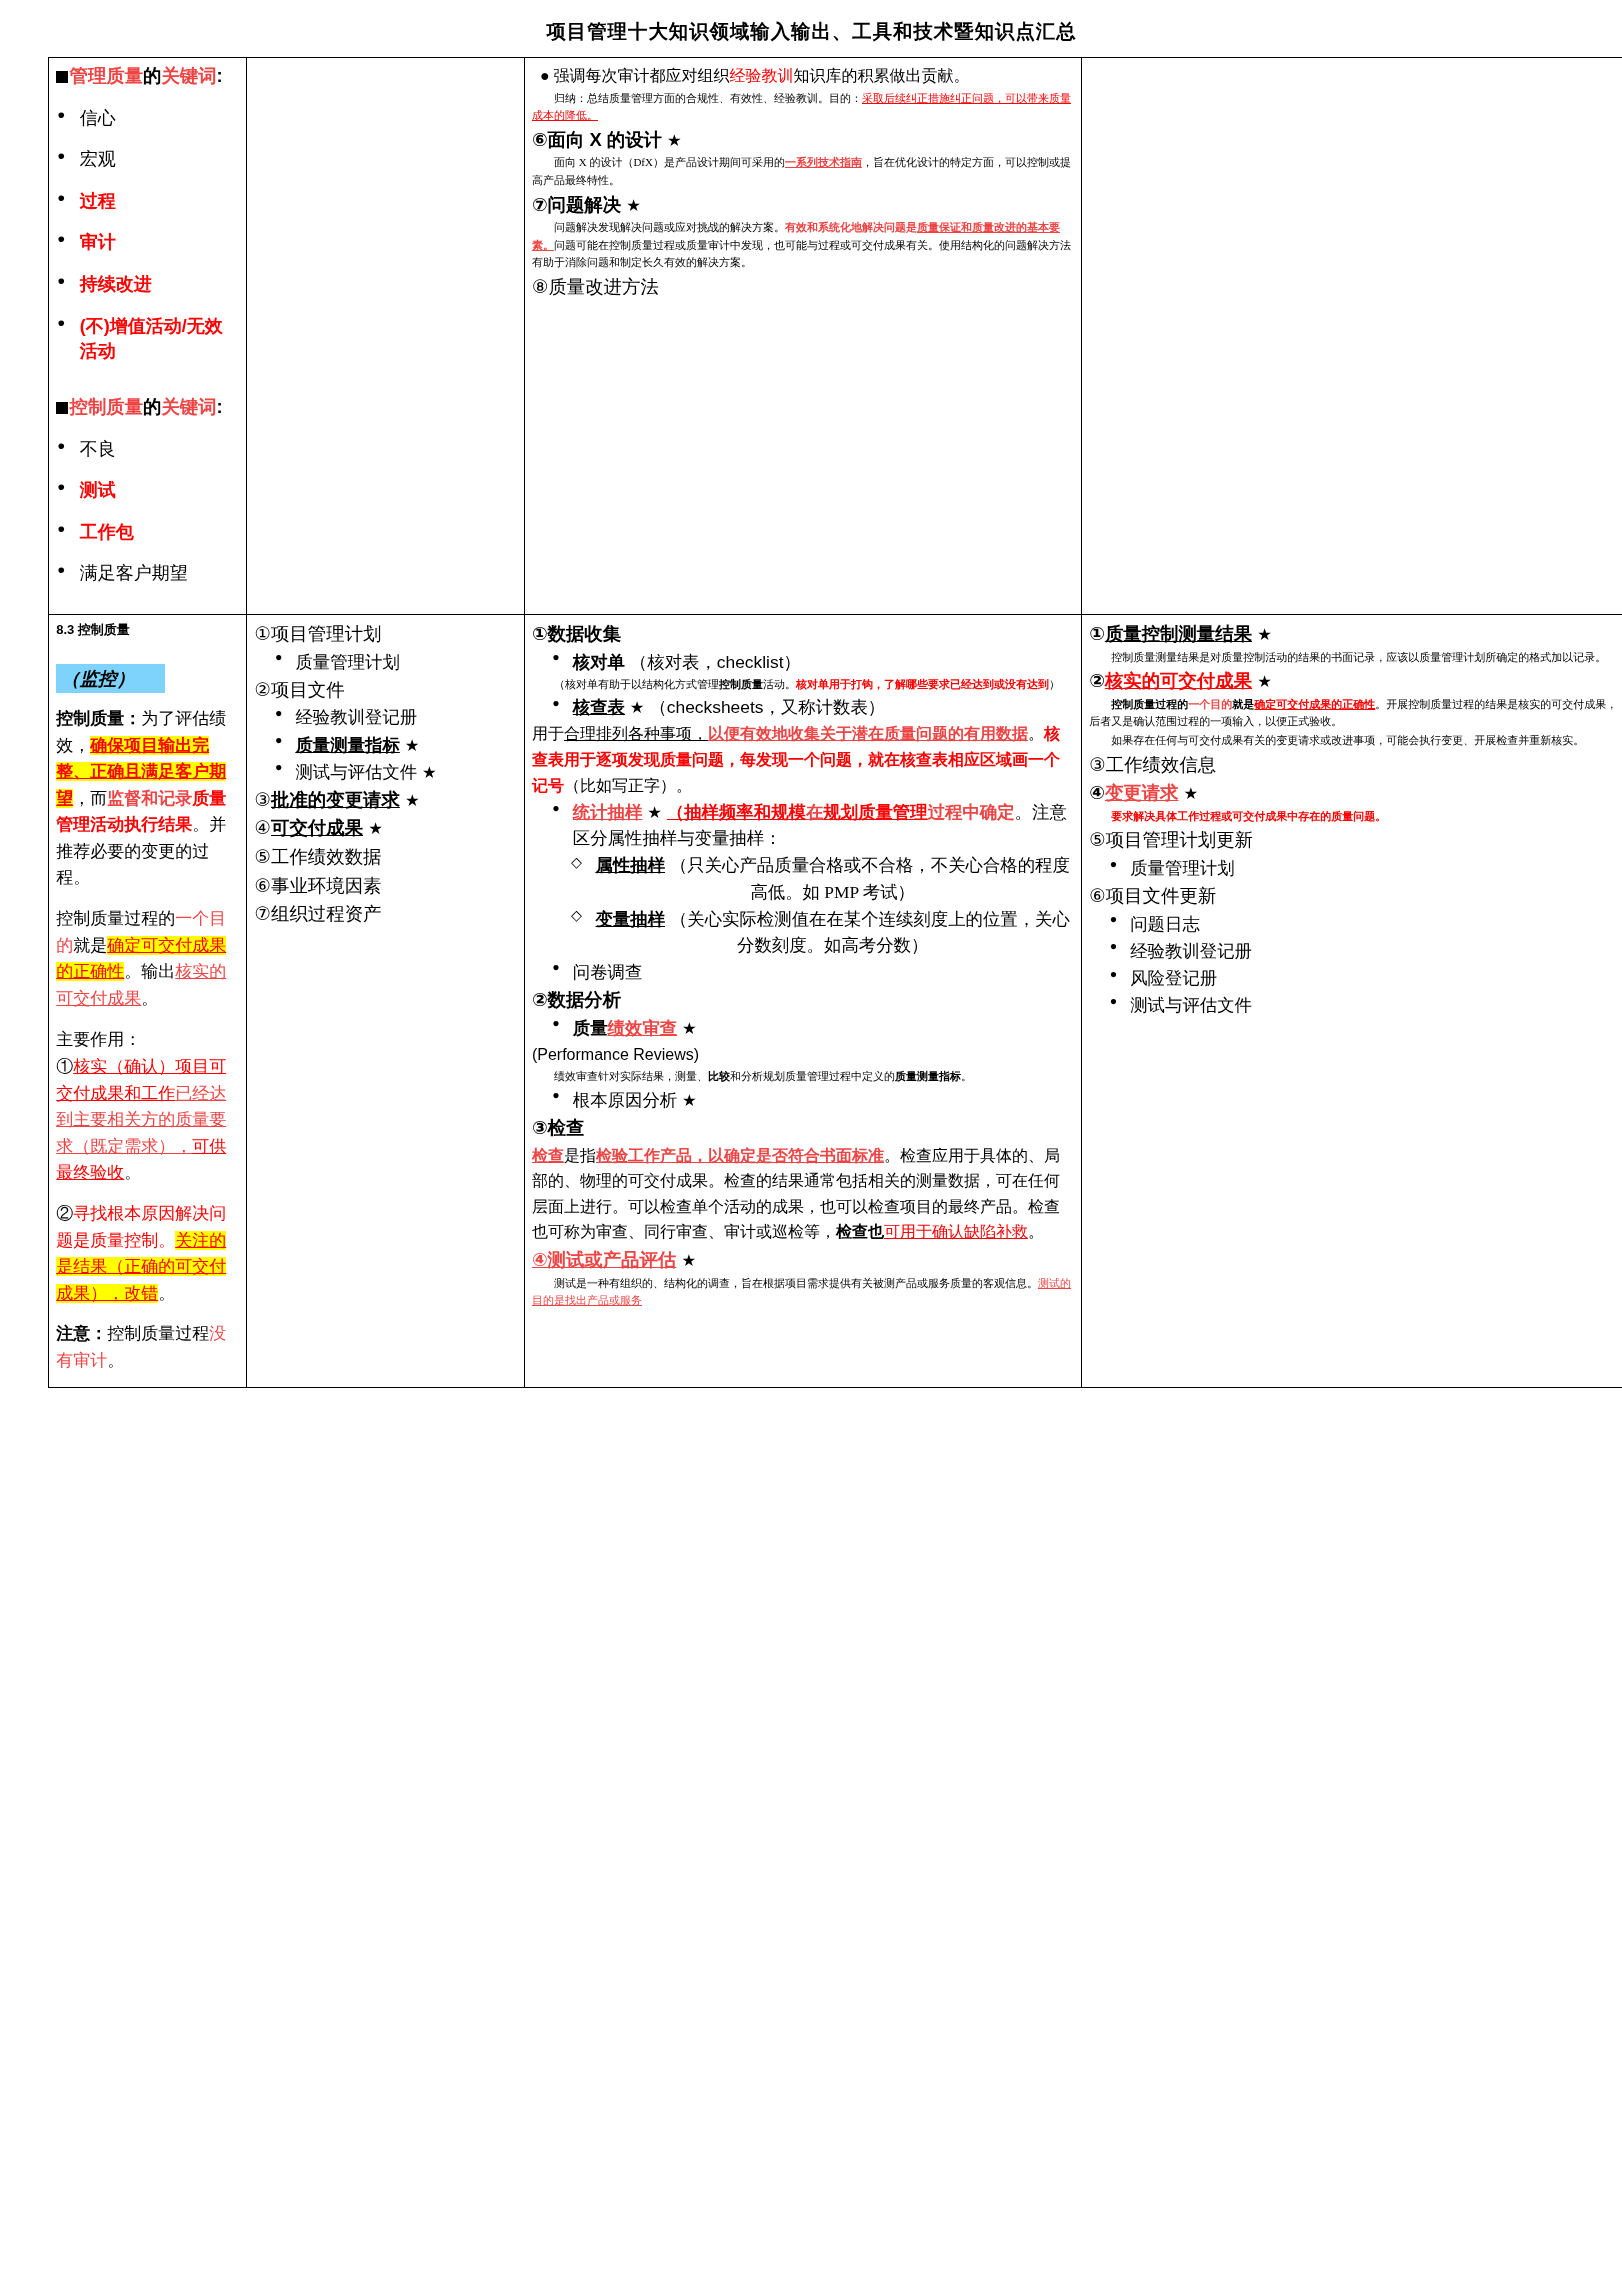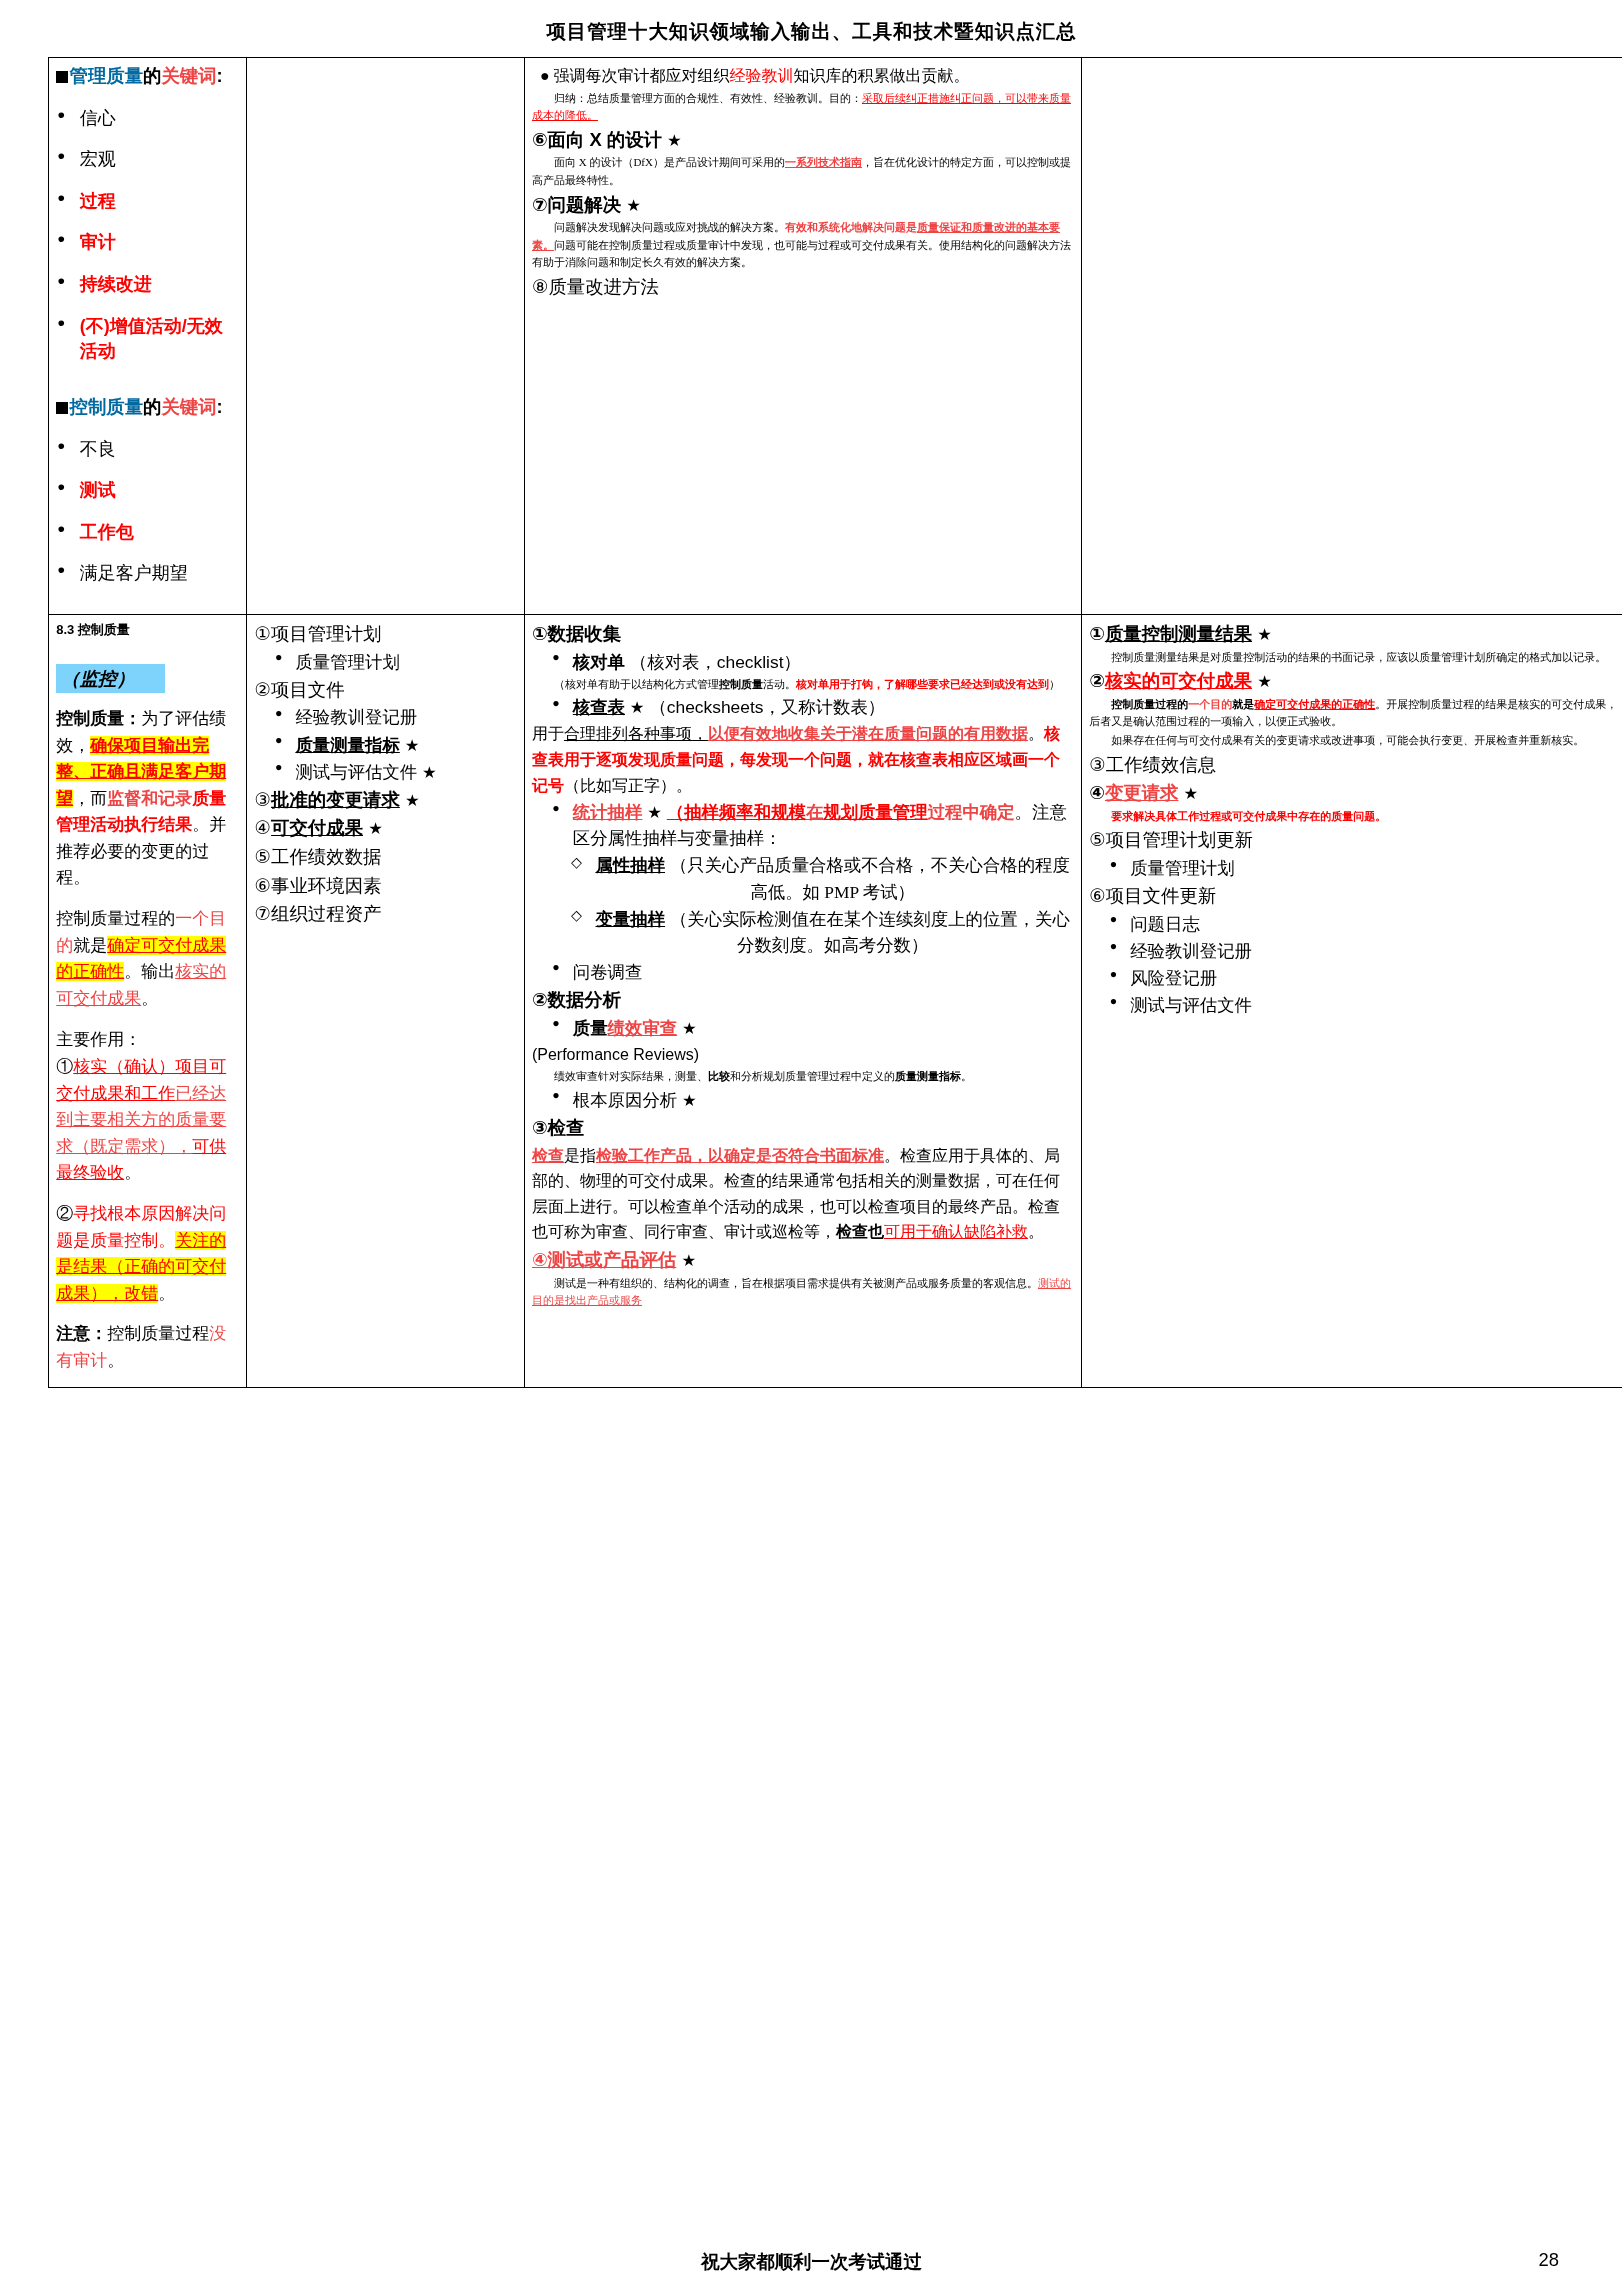--- a/index.html
+++ b/index.html
@@ -56,21 +56,21 @@
   td.c2{width:262px;}
   td.c3{width:542px;}
   td.c4{width:536px;}
 
   
   .blk{font-size:17.4px; line-height:1.62; color:#000;}
   .kai{font-family:"Liberation Serif","DejaVu Serif",serif;}
   .b{font-weight:700;}
   .red{color:#ff0000;}
   .blue{color:#ef4444;}
-  .magenta{color:#0369a1;}
+  .magenta{color:#ef4444;}
   .u{text-decoration:underline;}
   .hl-y{background:#ffff00;}
   .hl-o{background:#7dd3fc;}
   .it{font-style:italic;}
   p{margin:0 0 1px 0;}
 
   
   .kw-title{font-size:18.4px; font-weight:700; line-height:1.45;
             font-family:"Liberation Sans","DejaVu Sans",sans-serif;}
   .sq{display:inline-block; width:12.3px; height:12.3px; background:#000;
@@ -318,19 +318,15 @@
             <li><span>经验教训登记册</span></li>
             <li><span>风险登记册</span></li>
             <li><span>测试与评估文件</span></li>
           </ul>
         </div>
       </td>
     </tr>
   </tbody>
     </table>
 
-  <div class="page-footer">
-    <div class="footer-center">祝大家都顺利一次考试通过</div>
-    <div class="footer-page">28</div>
-  </div>
 
 </div>
 
 
 </body></html>

